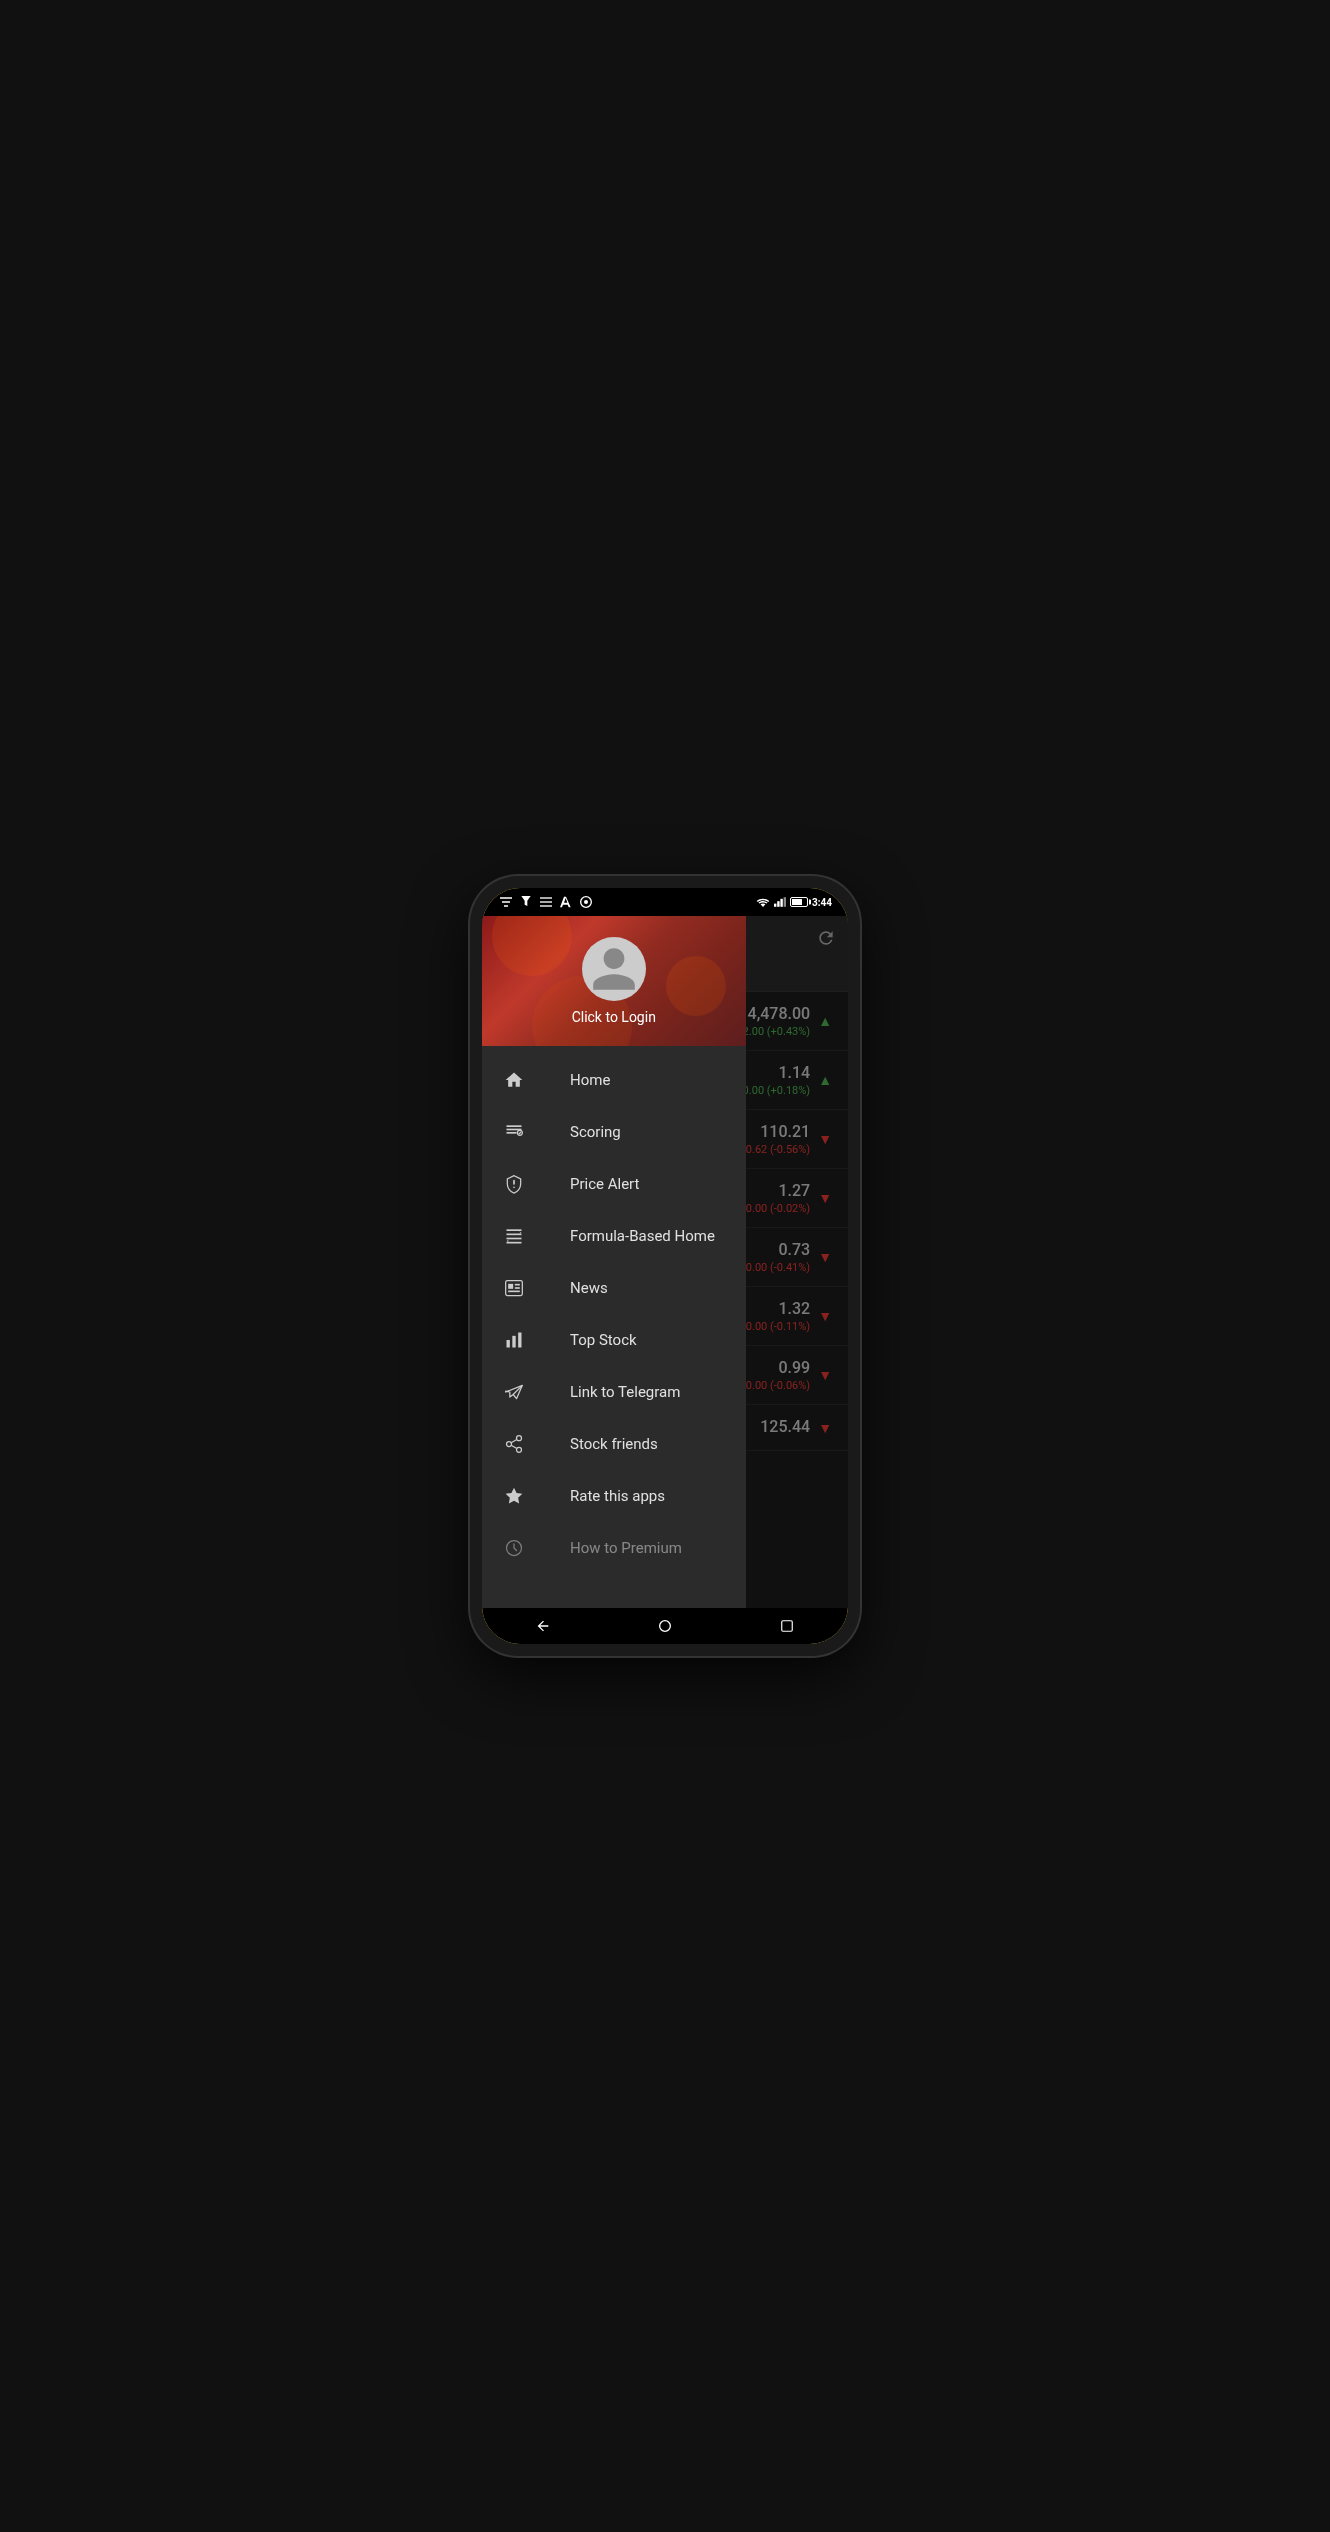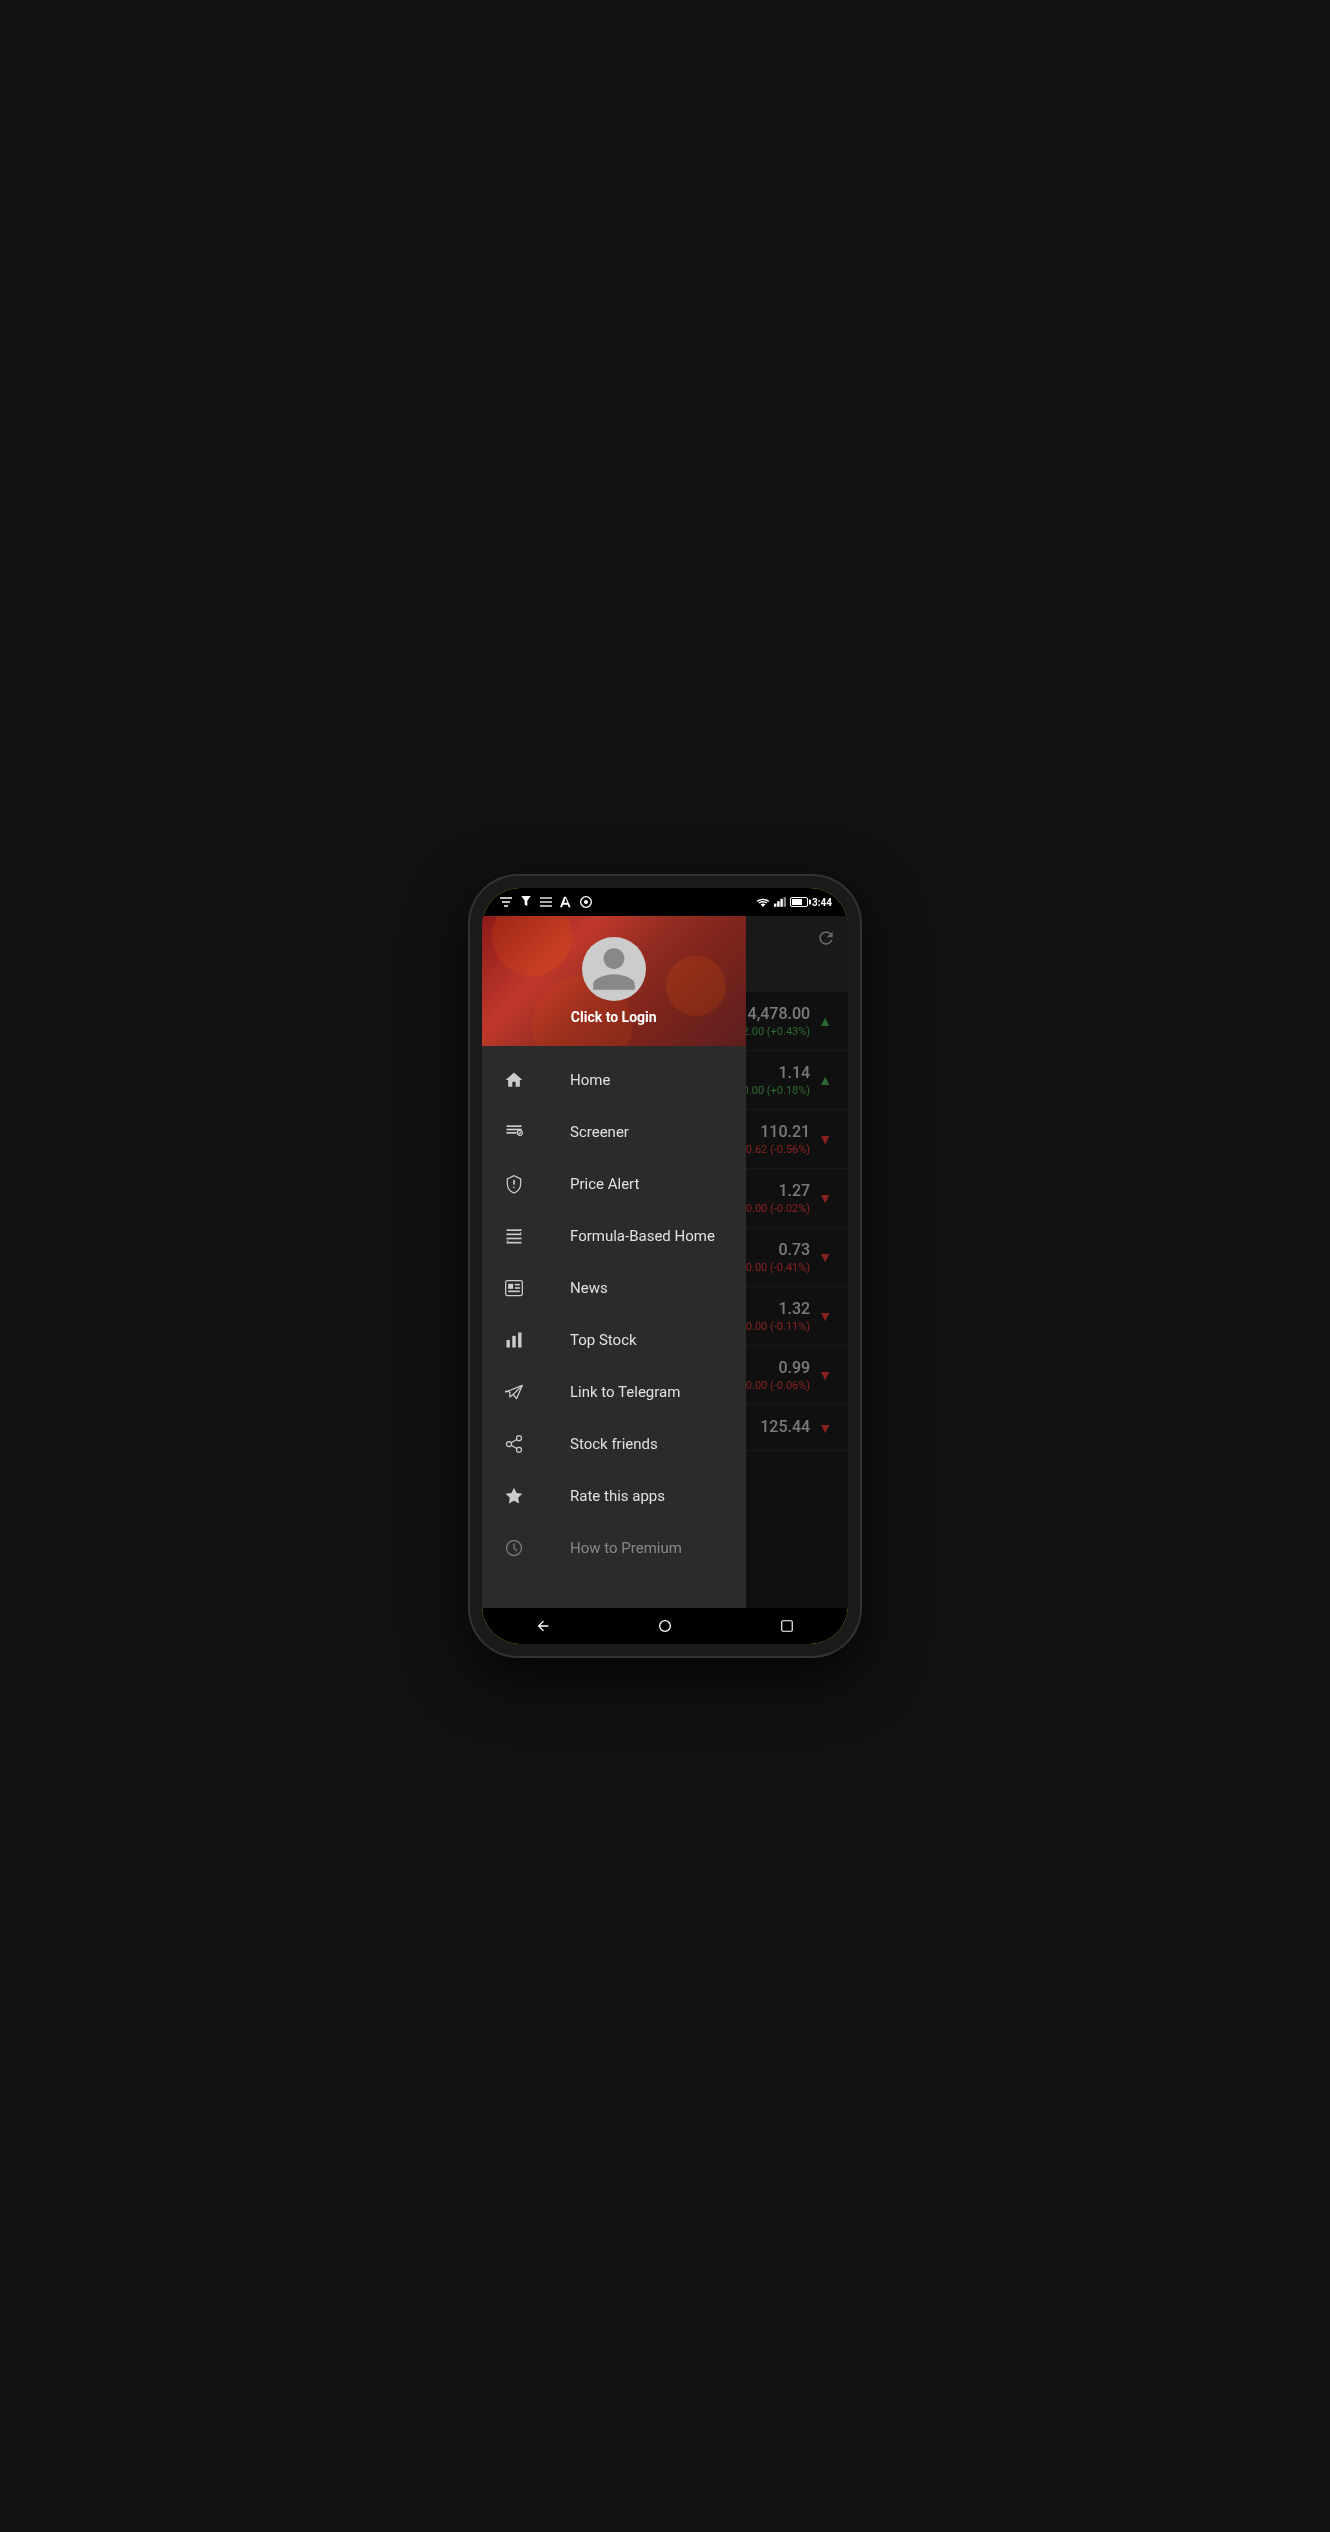--- a/index.html
+++ b/index.html
@@ -249,21 +249,21 @@
 
     .avatar-svg {
       width: 52px;
       height: 52px;
       fill: #888;
     }
 
     .login-text {
       color: #fff;
       font-size: 14px;
-      font-weight: 700;
+      font-weight: 400;
       position: relative;
       z-index: 2;
     }
 
     
     .drawer-menu {
       flex: 1;
       overflow-y: auto;
       padding: 8px 0;
     }
@@ -488,21 +488,21 @@
           <div class="menu-item">
             <div class="menu-icon">
               <svg width="20" height="20" viewBox="0 0 24 24" fill="#ccc">
                 <rect x="3" y="4" width="18" height="2"></rect>
                 <rect x="3" y="8" width="18" height="2"></rect>
                 <rect x="3" y="12" width="12" height="2"></rect>
                 <circle cx="19" cy="13" r="3" fill="none" stroke="#ccc" stroke-width="1.5"></circle>
                 <path d="M17.5 13l1 1 2-2" stroke="#ccc" stroke-width="1.5" fill="none"></path>
               </svg>
             </div>
-            <span class="menu-label">Screener</span>
+            <span class="menu-label">Scoring</span>
           </div>
 
           <div class="menu-item">
             <div class="menu-icon">
               <svg width="20" height="20" viewBox="0 0 24 24" fill="#ccc">
                 <path d="M12 2L4 6v6c0 5 3.5 9.7 8 11 4.5-1.3 8-6 8-11V6l-8-4z" fill="none" stroke="#ccc" stroke-width="1.5"></path>
                 <path d="M12 8v4M12 16h.01" stroke="#ccc" stroke-width="2" fill="none" stroke-linecap="round"></path>
               </svg>
             </div>
             <span class="menu-label">Price Alert</span>

